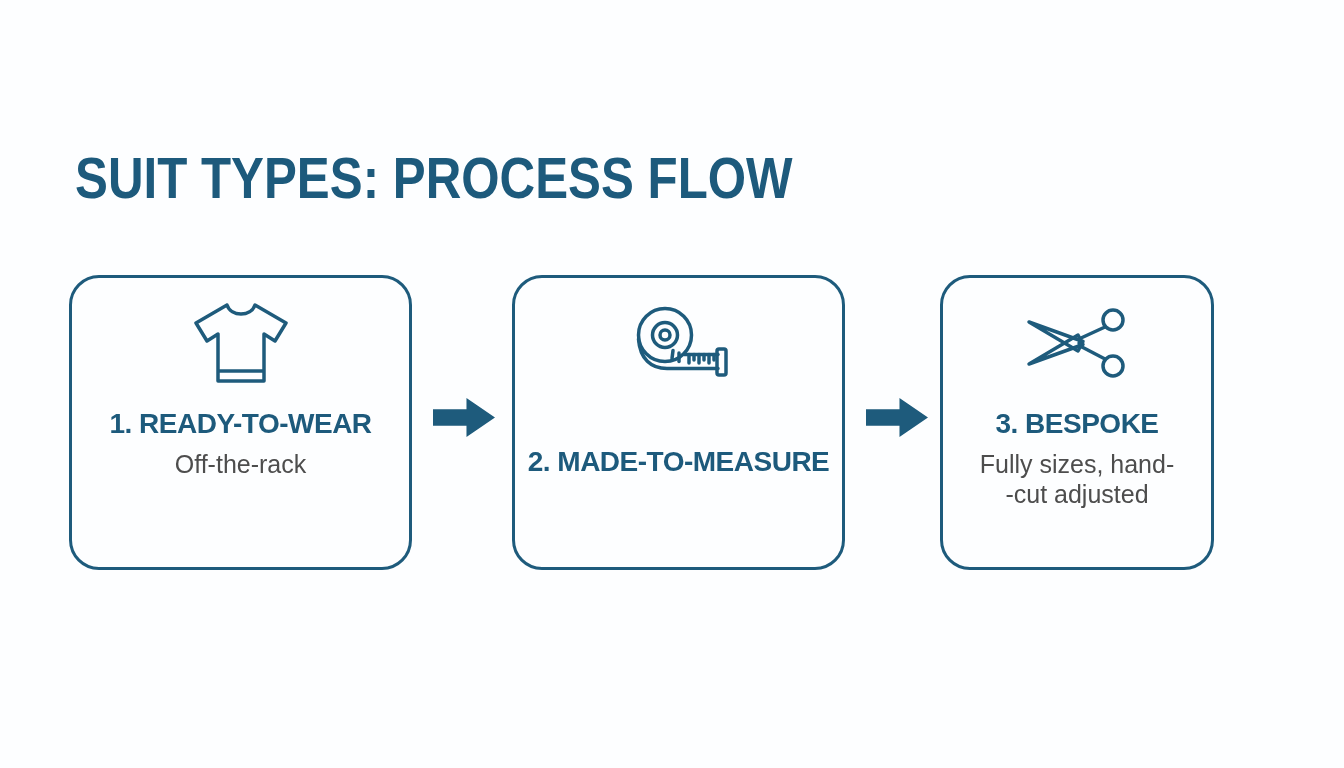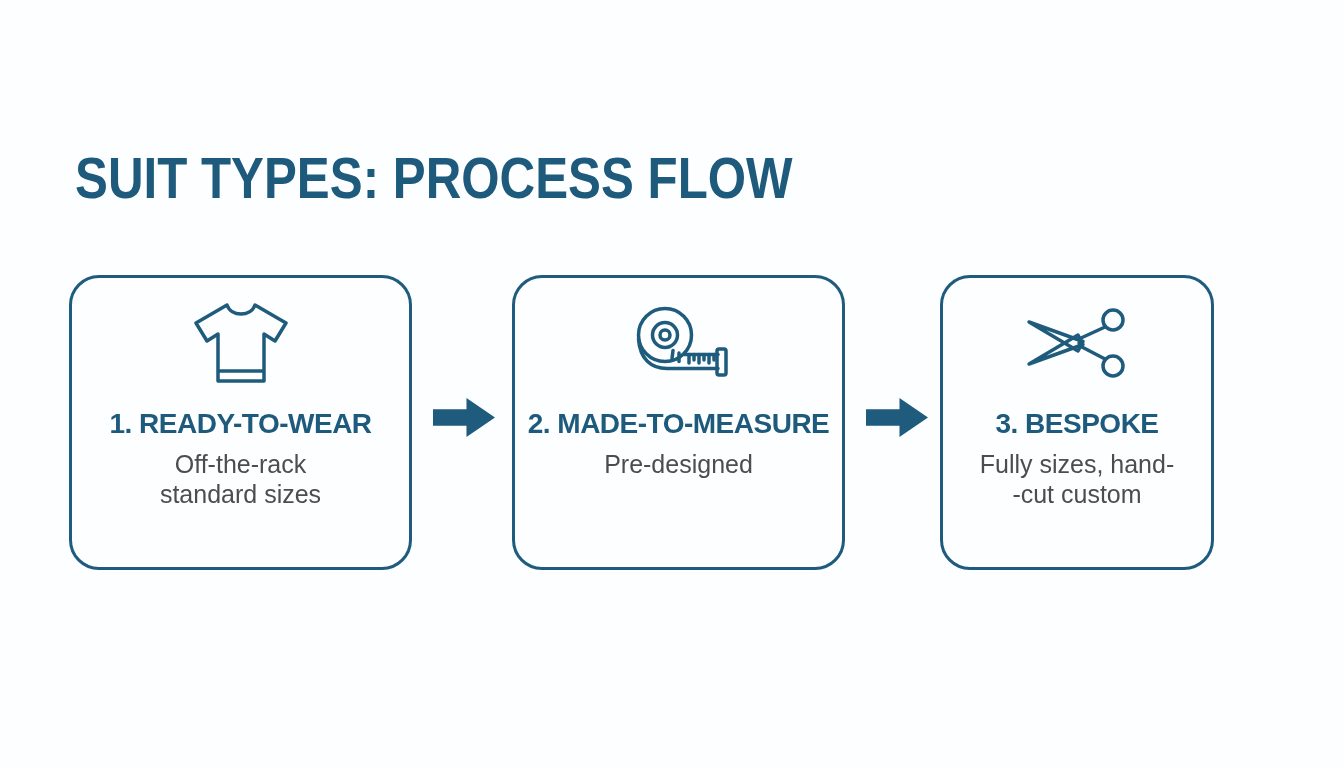--- a/index.html
+++ b/index.html
@@ -23,21 +23,21 @@
     transform:scaleX(0.85);transform-origin:0 50%;
   }
   .card{
     position:absolute;top:275px;height:295px;
     background:var(--bg);
     border:3px solid var(--teal);
     border-radius:30px;
     display:flex;flex-direction:column;align-items:center;
   }
   .card-1{left:69px;width:343px;}
-  .card-2{left:512px;width:333px;}
+  .card-2{left:512px;width:333px;gap:38px;}
   .card-3{left:940px;width:274px;}
   .icon-wrap{
     height:86px;margin-top:22px;
     display:flex;align-items:center;justify-content:center;
   }
   .step-heading{
     margin:22px 0 0;
     font-size:28px;font-weight:700;color:var(--heading);
     letter-spacing:-0.5px;white-space:nowrap;text-align:center;
   }
@@ -65,21 +65,20 @@
   <section class="card card-1">
     <span class="icon-wrap">
       <svg width="96" height="84" viewBox="0 0 96 84" fill="none" stroke="#1e5b7c" stroke-width="3.5" stroke-linejoin="round">
         <path d="M34 4 L3 22 L14 40 L25 33 L25 80 L71 80 L71 33 L82 40 L93 22 L62 4 C58 16 38 16 34 4 Z"></path>
         <line x1="25" y1="70" x2="71" y2="70"></line>
       </svg>
     </span>
     <h2 class="step-heading">1. READY-TO-WEAR</h2>
     <p class="step-desc">
       <span>Off-the-rack</span><br>
-      <span>standard sizes</span>
     </p>
   </section>
 
   <div class="flow-arrow arrow-1"></div>
 
   <section class="card card-2">
     <span class="icon-wrap">
       <svg width="104" height="76" viewBox="0 0 104 76" fill="none" stroke="#1e5b7c" stroke-width="3.5" stroke-linejoin="round" stroke-linecap="round">
         <circle cx="38" cy="30" r="26.5"></circle>
         <circle cx="38" cy="30" r="12.5"></circle>
@@ -92,38 +91,38 @@
         <line x1="72" y1="49.5" x2="72" y2="58"></line>
         <line x1="77" y1="49.5" x2="77" y2="55"></line>
         <line x1="82" y1="49.5" x2="82" y2="58"></line>
         <line x1="87" y1="49.5" x2="87" y2="55"></line>
         <line x1="52" y1="48" x2="52" y2="56.5"></line>
         <line x1="46" y1="45.5" x2="45" y2="53.5"></line>
       </svg>
     </span>
     <h2 class="step-heading">2. MADE-TO-MEASURE</h2>
     <p class="step-desc">
-      <span>Pre-designed</span><br>
+      <br>
     </p>
   </section>
 
   <div class="flow-arrow arrow-2"></div>
 
   <section class="card card-3">
     <span class="icon-wrap">
       <svg width="104" height="78" viewBox="0 0 104 78" fill="none" stroke="#1e5b7c" stroke-width="3.5" stroke-linejoin="round" stroke-linecap="round">
         <path d="M4 18 L58 37.5 L53 47 Z"></path>
         <path d="M4 60 L53 31 L58 40.5 Z"></path>
         <line x1="57" y1="43" x2="80" y2="55"></line>
         <line x1="56" y1="34" x2="80" y2="23"></line>
         <circle cx="88" cy="16" r="10"></circle>
         <circle cx="88" cy="62" r="10"></circle>
         <circle cx="55" cy="39" r="2.6" fill="#1e5b7c" stroke="none"></circle>
       </svg>
     </span>
     <h2 class="step-heading">3. BESPOKE</h2>
     <p class="step-desc">
       <span>Fully sizes, hand-</span><br>
-      <span>-cut custom</span>
+      <span>-cut adjusted</span>
     </p>
   </section>
 
 </div>
 
 </body></html>

